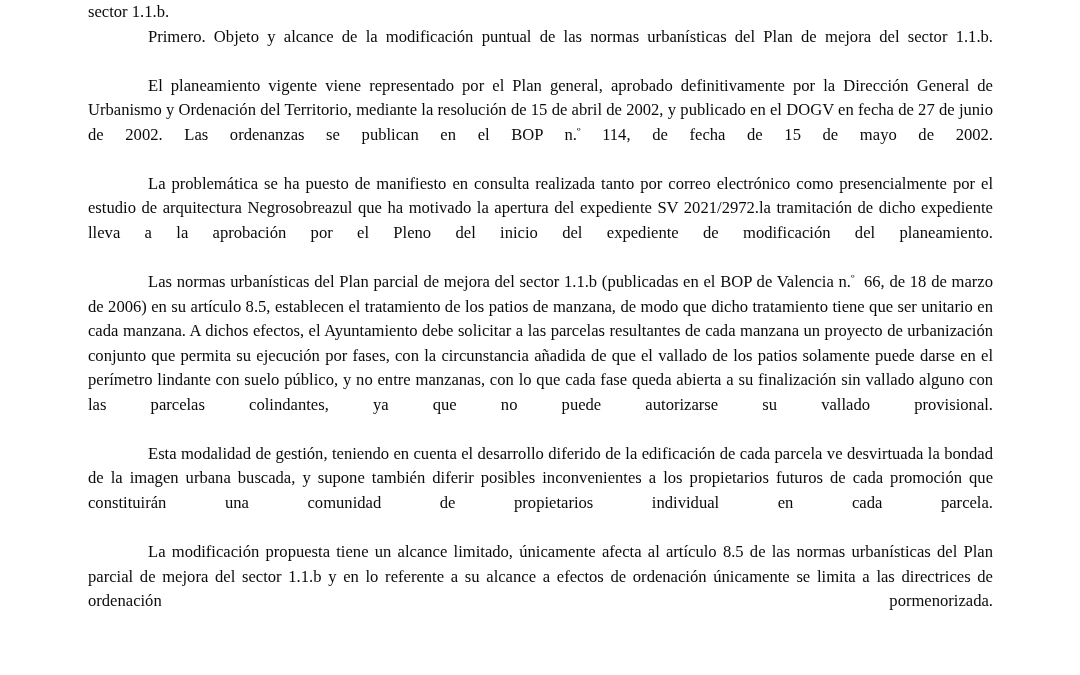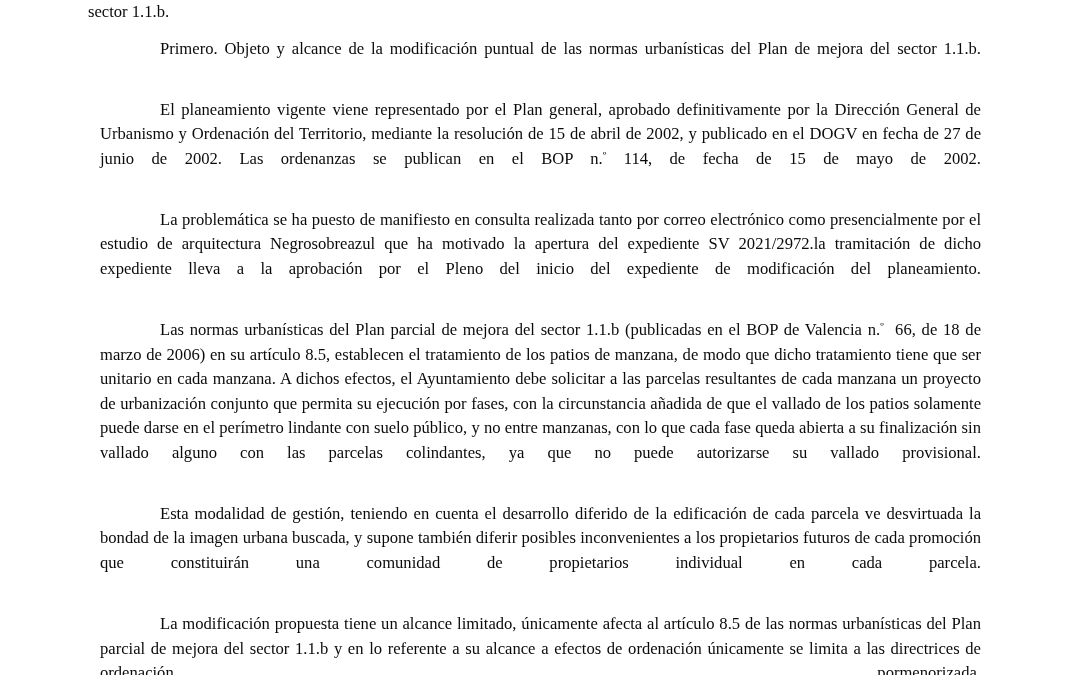--- a/index.html
+++ b/index.html
@@ -30,21 +30,21 @@
     width: 905px;       
     font-size: 16.6px;
     line-height: 24.55px;
     text-align: justify;
     text-justify: inter-word;
     -webkit-hyphens: none;
     hyphens: none;
     word-spacing: 0px;
   }
   p.para {
-    margin: 12px;
+    margin: 0;
     padding: 0;
     text-align: justify;
     text-indent: 60px;
   }
   
   p.continuation {
     margin: 0;
     padding: 0;
     text-align: left;
     text-indent: 0;

